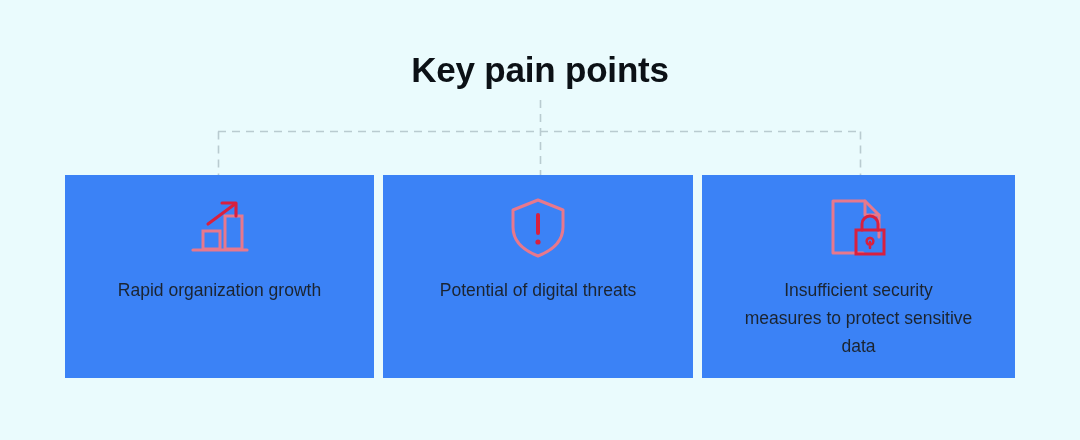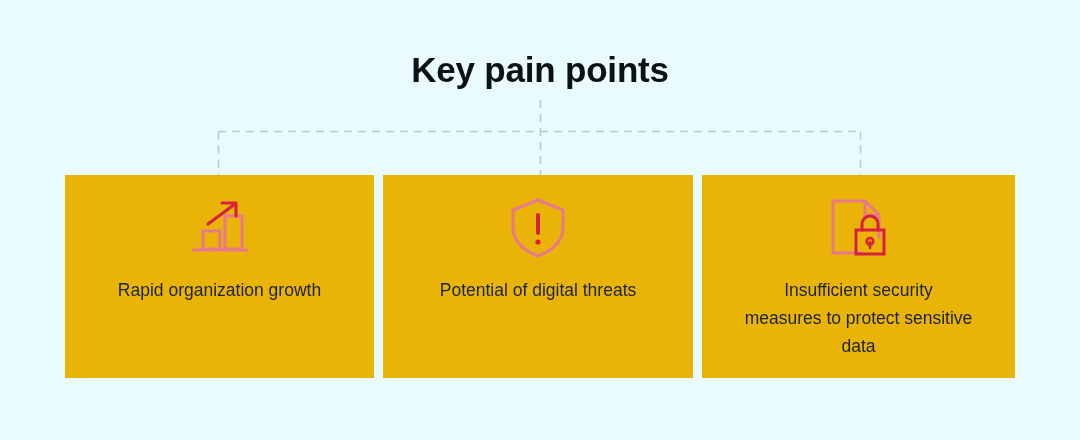--- a/index.html
+++ b/index.html
@@ -50,21 +50,21 @@
     position: absolute;
     left: 65px;
     top: 175px;
     width: 950px;
     height: 203px;
     display: flex;
     flex-direction: row;
     gap: 9px;
   }
   .card {
-    background: #eab308;
+    background: #3b82f6;
     position: relative;
     display: flex;
     flex-direction: column;
     align-items: center;
   }
   .card-1 { width: 309px; }
   .card-2 { width: 313px; }
   .card-3 { width: 310px; }
 
   .card-icon {

